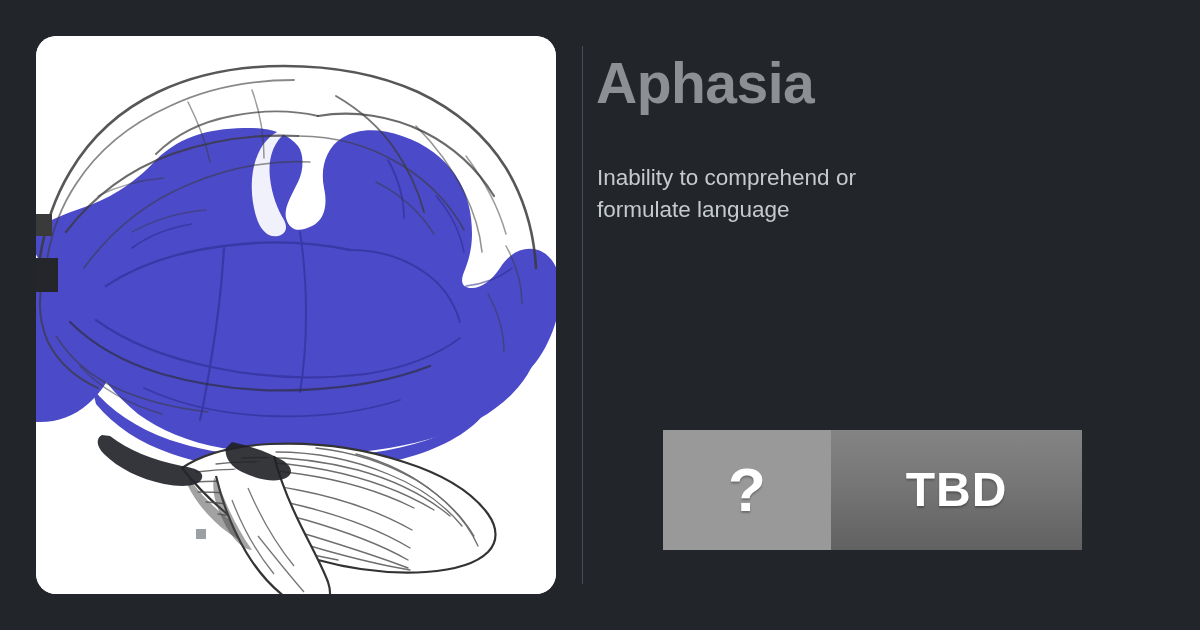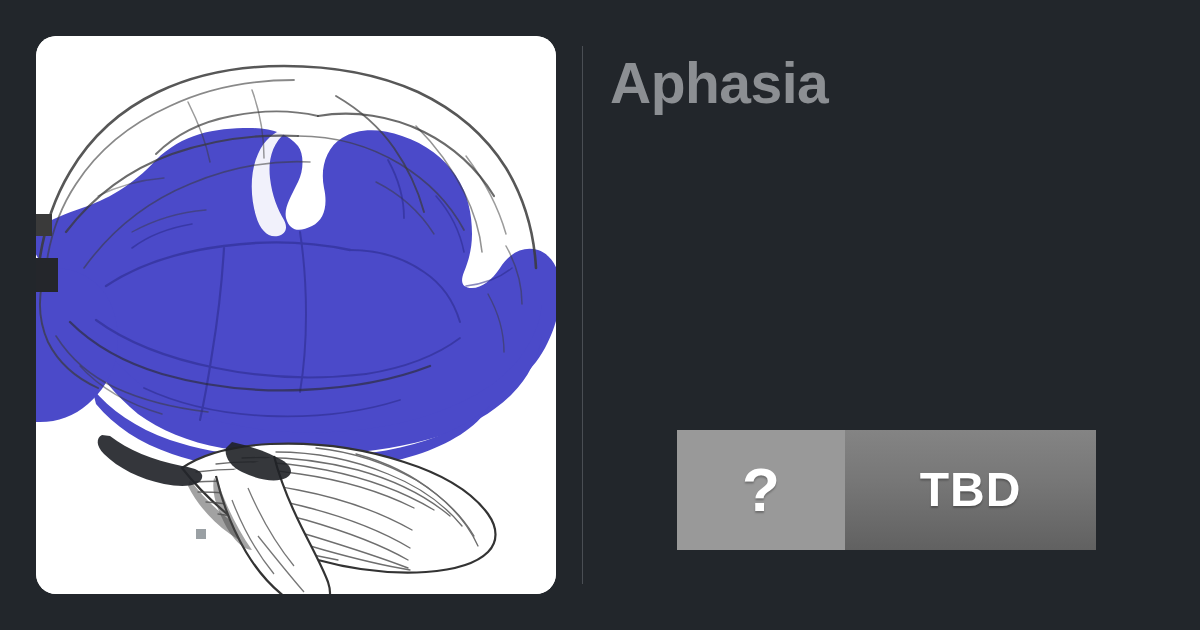--- a/index.html
+++ b/index.html
@@ -48,21 +48,21 @@
     left: 582px;
     top: 46px;
     width: 1px;
     height: 538px;
     background: #4a4e54;
   }
 
   
   .right-panel {
     position: absolute;
-    left: 610px;
+    left: 596px;
     top: 36px;
     width: 560px;
     height: 558px;
   }
 
   .page-title {
     position: absolute;
     left: 0;
     top: 15px;
     margin: 0;
@@ -272,20 +272,21 @@
       </g>
     </svg>
   </div>
 
   <div class="divider"></div>
 
   <div class="right-panel">
 
     <h1 class="page-title">Aphasia</h1>
 
+    <p class="subtitle">Inability to comprehend or formulate language</p>
 
     <div class="badge">
       <div class="badge-left">?</div>
       <div class="badge-right">TBD</div>
     </div>
 
   </div>
 
 </div>
 

